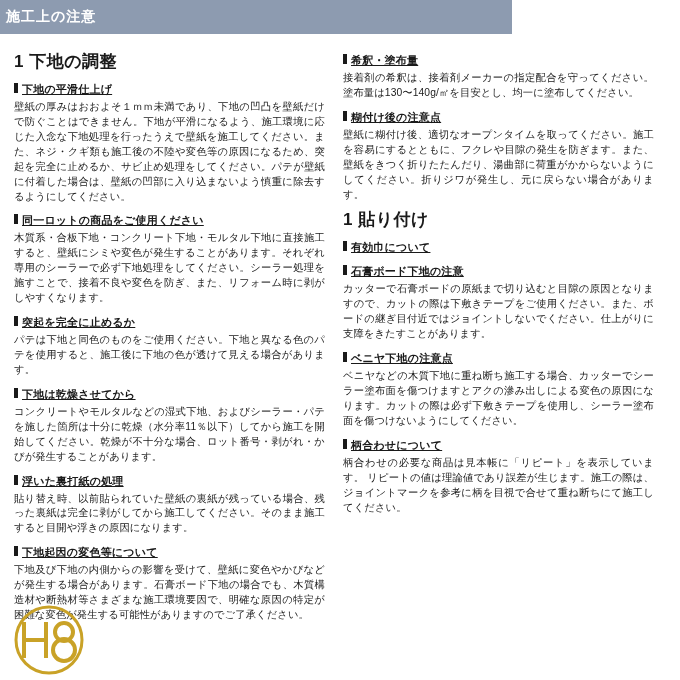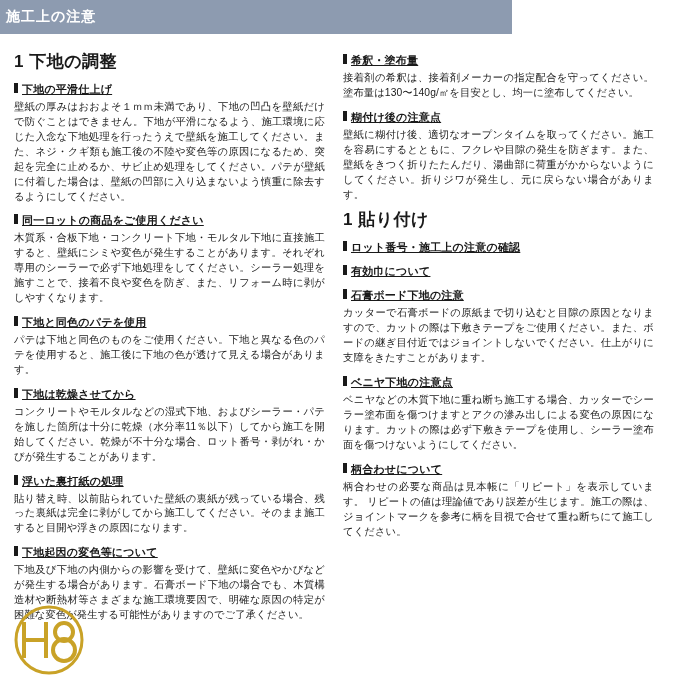--- a/index.html
+++ b/index.html
@@ -126,21 +126,21 @@
         <div class="sub">
             <span class="bullet"></span>
             <span>同一ロットの商品をご使用ください</span>
           </div>
         <p class="body">木質系・合板下地・コンクリート下地・モルタル下地に直接施工すると、壁紙にシミや変色が発生することがあります。それぞれ専用のシーラーで必ず下地処理をしてください。シーラー処理を施すことで、接着不良や変色を防ぎ、また、リフォーム時に剥がしやすくなります。</p>
       </div>
 
       <div>
         <div class="sub">
             <span class="bullet"></span>
-            <span>下地と同色のパテを使用</span>
+            <span>突起を完全に止めるか</span>
           </div>
         <p class="body">パテは下地と同色のものをご使用ください。下地と異なる色のパテを使用すると、施工後に下地の色が透けて見える場合があります。</p>
       </div>
 
       <div>
         <div class="sub">
             <span class="bullet"></span>
             <span>下地は乾燥させてから</span>
           </div>
         <p class="body">コンクリートやモルタルなどの湿式下地、およびシーラー・パテを施した箇所は十分に乾燥（水分率11％以下）してから施工を開始してください。乾燥が不十分な場合、ロット番号・剥がれ・かびが発生することがあります。</p>
@@ -180,24 +180,20 @@
         <div class="sub">
             <span class="bullet"></span>
             <span>糊付け後の注意点</span>
           </div>
         <p class="body">壁紙に糊付け後、適切なオープンタイムを取ってください。施工を容易にするとともに、フクレや目隙の発生を防ぎます。また、壁紙をきつく折りたたんだり、湯曲部に荷重がかからないようにしてください。折りジワが発生し、元に戻らない場合があります。</p>
       </div>
 
       <h2 class="section">1 貼り付け</h2>
 
       <div>
-        <div class="sub">
-            <span class="bullet"></span>
-            <span>ロット番号・施工上の注意の確認</span>
-          </div>
       </div>
 
       <div>
         <div class="sub">
             <span class="bullet"></span>
             <span>有効巾について</span>
           </div>
       </div>
 
       <div>

